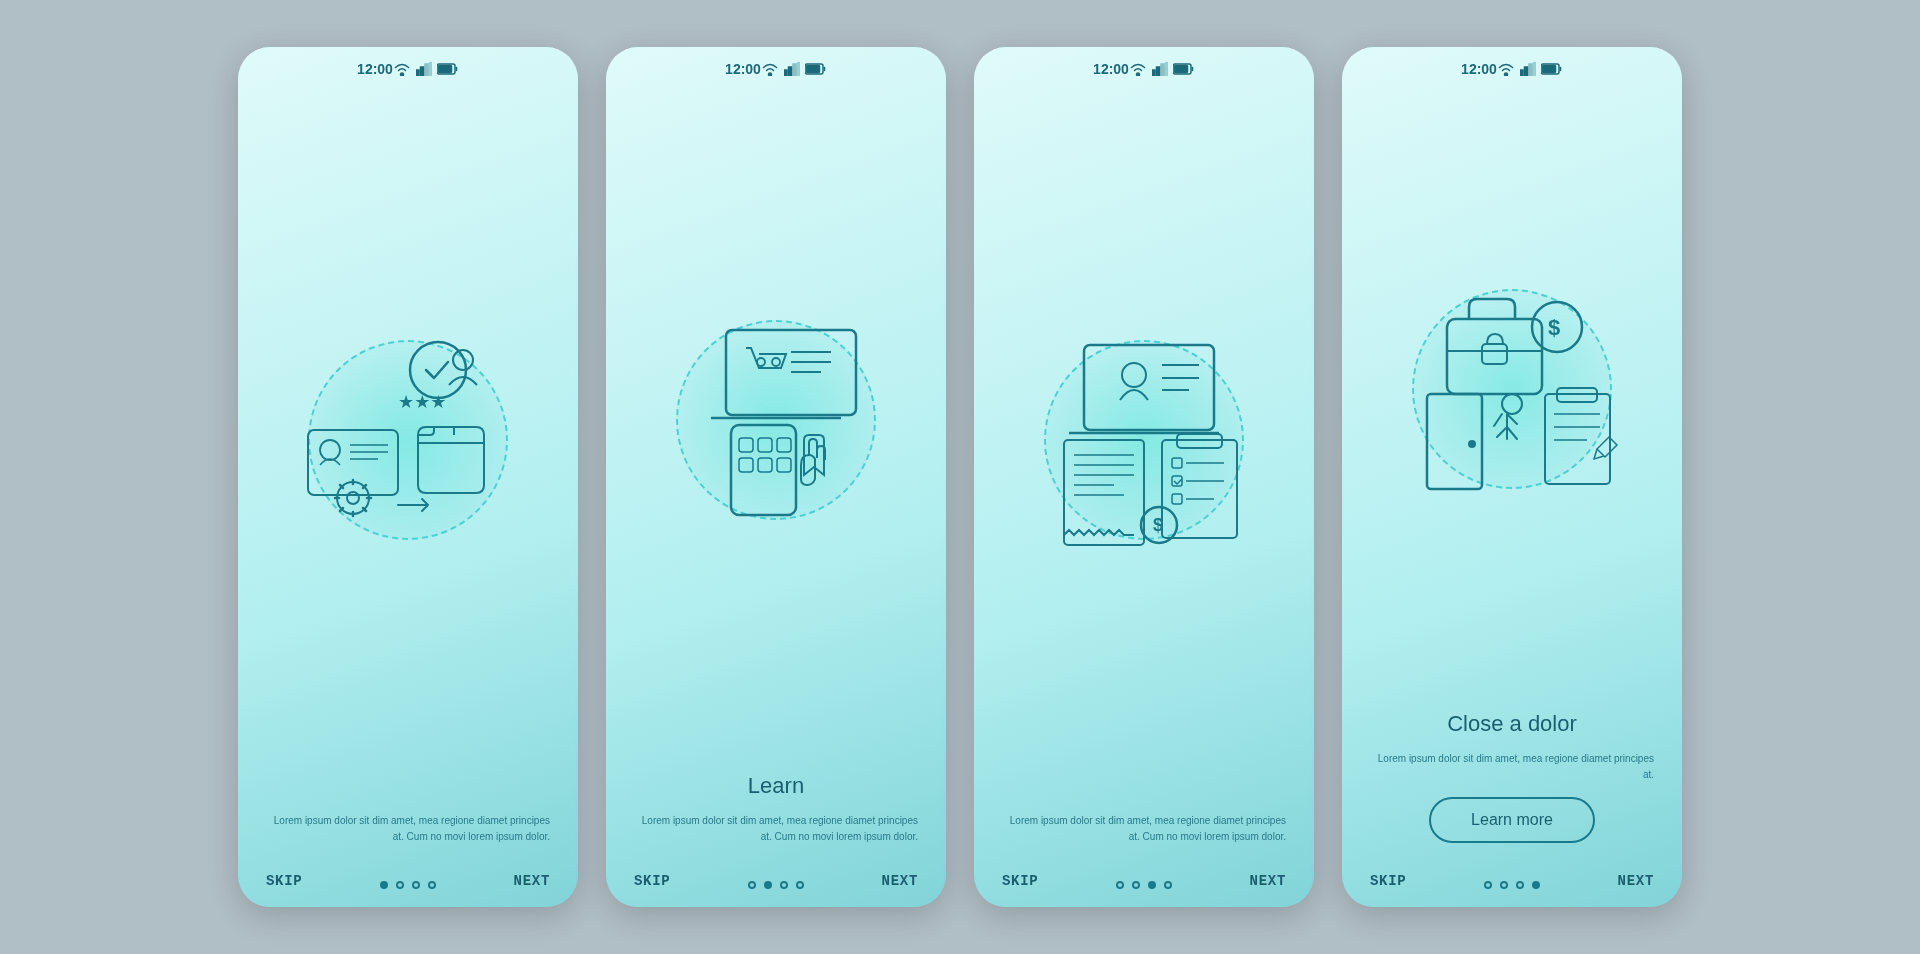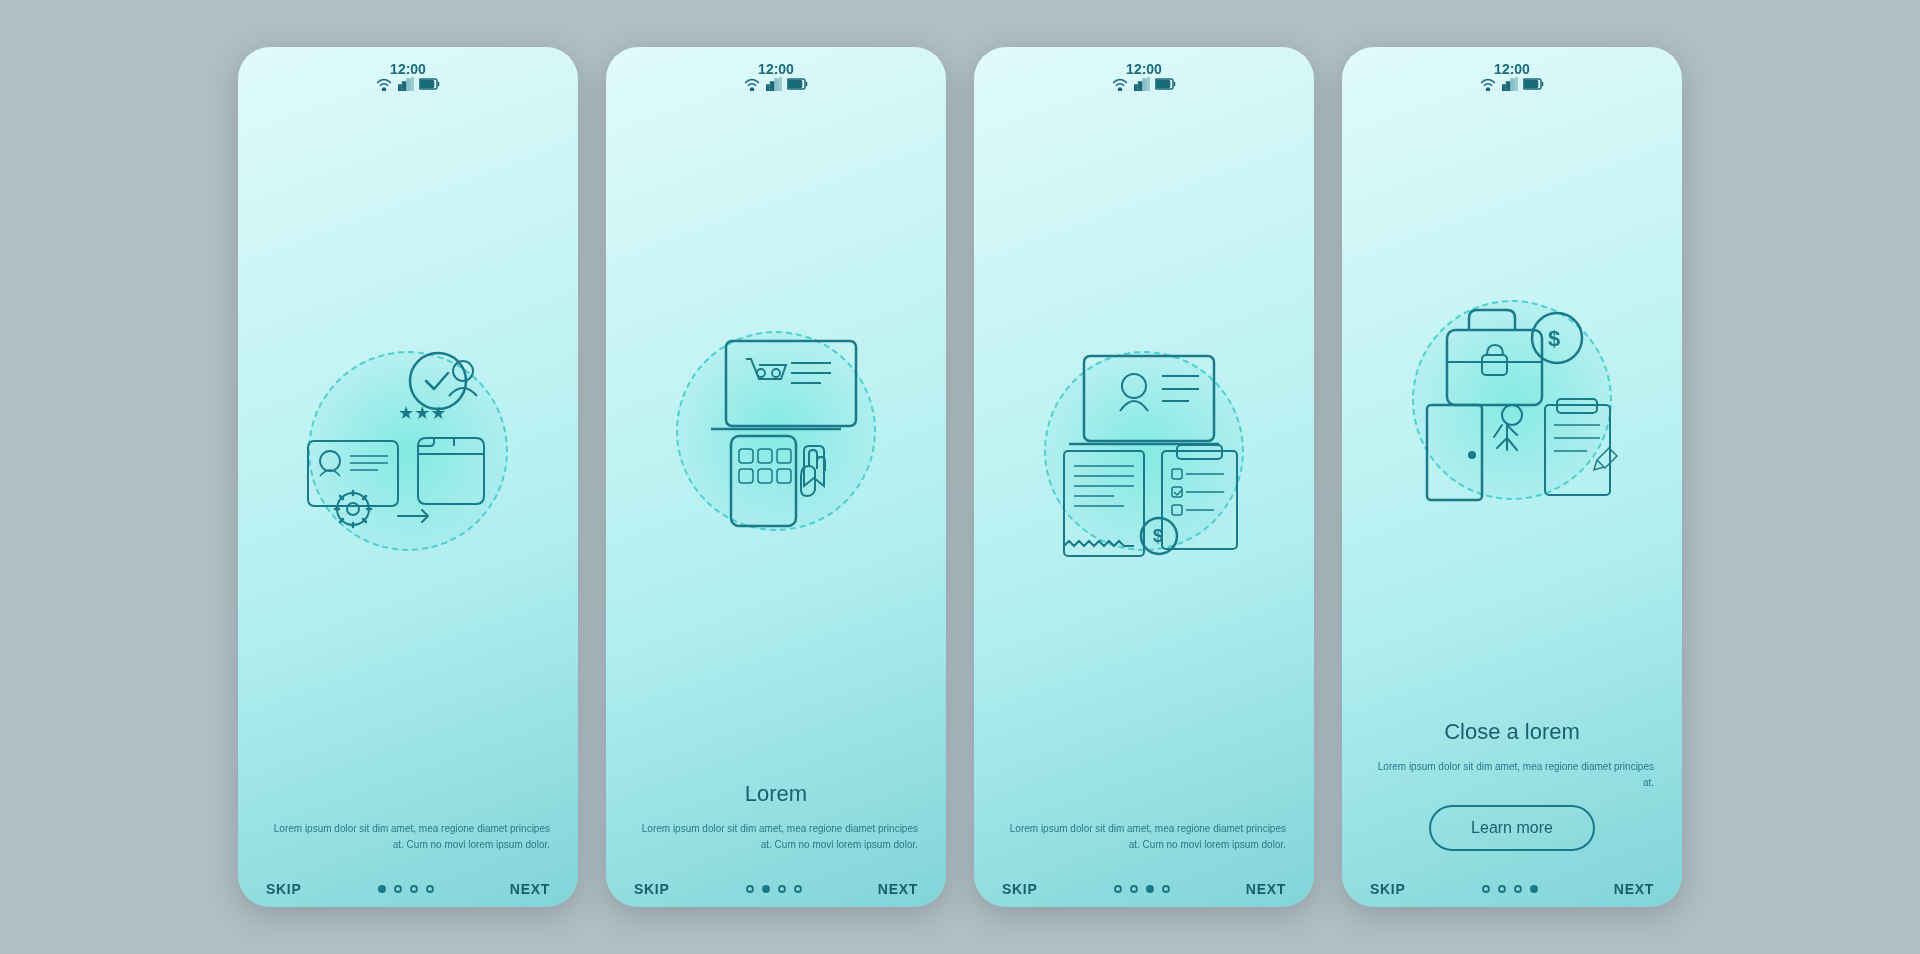--- a/index.html
+++ b/index.html
@@ -29,21 +29,20 @@
       flex-direction: column;
       overflow: hidden;
       position: relative;
     }
     .status-bar {
       display: flex;
       justify-content: center;
       align-items: center;
       padding: 14px 22px 6px;
       flex-shrink: 0;
-      flex-direction: column;
     }
     .status-time {
       font-size: 14px;
       font-weight: 600;
       color: #1a6a7a;
     }
     .status-icons {
       display: flex;
       gap: 5px;
       align-items: center;
@@ -101,24 +100,25 @@
       border: 2px solid #1a7a8a;
       border-radius: 30px;
       background: transparent;
       color: #1a5f6e;
       font-size: 16px;
       cursor: pointer;
       font-weight: 400;
     }
     .nav-bar {
       display: flex;
-      align-items: center;
+      align-items: flex-end;
       justify-content: space-between;
-      padding: 14px 28px 10px;
+      padding: 14px 28px 18px;
       flex-shrink: 0;
+      font-family: Liberation Mono, monospace;
     }
     .nav-skip, .nav-next {
       font-size: 14px;
       font-weight: 700;
       color: #1a5f6e;
       letter-spacing: 0.05em;
       cursor: pointer;
     }
     .nav-dots {
       display: flex;
@@ -270,21 +270,21 @@
 
         <path d="M155 155 q0-10 8-10 q4 0 6 4 l0 20 q-2 6-8 6 q-6 0-6-6 z" fill="none" stroke="#1a7a8a" stroke-width="2"></path>
         <path d="M163 145 l0-12 q0-4 4-4 q4 0 4 4 l0 12" fill="none" stroke="#1a7a8a" stroke-width="2"></path>
         <path d="M171 148 l0-8 q0-4 4-4 q4 0 4 4 l0 10" fill="none" stroke="#1a7a8a" stroke-width="2"></path>
 
         <path d="M178 130 l0 35 l-10-8 l-10 8 l0-35 q0-5 5-5 l10 0 q5 0 5 5 z" fill="none" stroke="#1a7a8a" stroke-width="2"></path>
       </svg>
     </div>
 
     <div class="content-area">
-      <div class="screen-title">Lorem</div>
+      <div class="screen-title">Learn</div>
       <div class="screen-body">Lorem ipsum dolor sit dim amet, mea regione diamet principes at. Cum no movi lorem ipsum dolor.</div>
     </div>
 
     <div class="nav-bar">
       <span class="nav-skip">SKIP</span>
       <div class="nav-dots">
         <div class="dot"></div>
         <div class="dot active"></div>
         <div class="dot"></div>
         <div class="dot"></div>
@@ -423,21 +423,21 @@
         <line x1="172" y1="135" x2="218" y2="135" stroke="#1a7a8a" stroke-width="1.5"></line>
         <line x1="172" y1="148" x2="218" y2="148" stroke="#1a7a8a" stroke-width="1.5"></line>
         <line x1="172" y1="161" x2="205" y2="161" stroke="#1a7a8a" stroke-width="1.5"></line>
 
         <path d="M215 170 l12-12 l8 8 l-12 12 z" fill="none" stroke="#1a7a8a" stroke-width="1.5"></path>
         <path d="M215 170 l-3 10 l10-3" fill="none" stroke="#1a7a8a" stroke-width="1.5"></path>
       </svg>
     </div>
 
     <div class="content-area">
-      <div class="screen-title">Close a lorem</div>
+      <div class="screen-title">Close a dolor</div>
       <div class="screen-body">Lorem ipsum dolor sit dim amet, mea regione diamet principes at.</div>
       <button class="learn-more-btn">Learn more</button>
     </div>
 
     <div class="nav-bar">
       <span class="nav-skip">SKIP</span>
       <div class="nav-dots">
         <div class="dot"></div>
         <div class="dot"></div>
         <div class="dot"></div>

